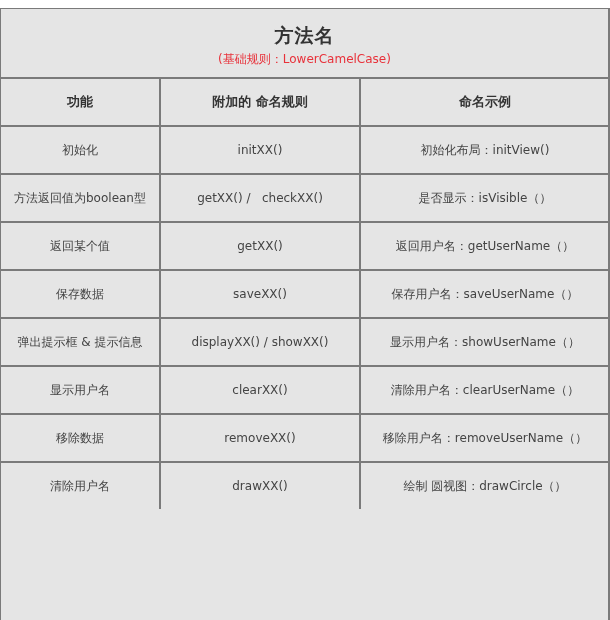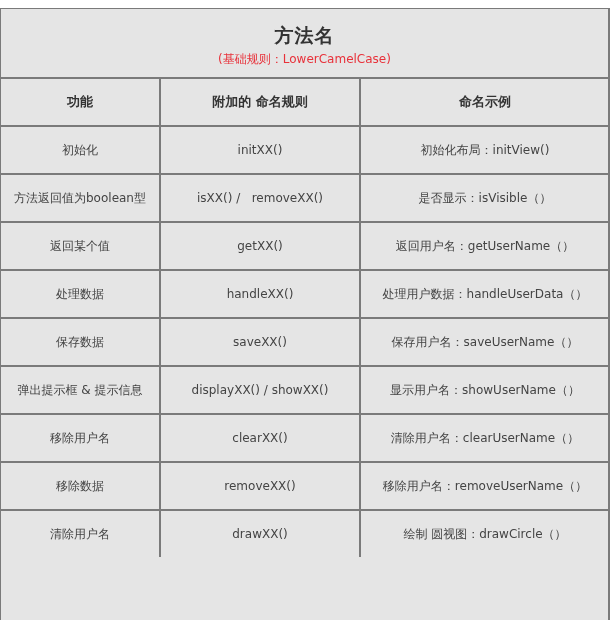--- a/index.html
+++ b/index.html
@@ -75,45 +75,40 @@
       </tr>
     </thead>
     <tbody>
       <tr>
         <td>初始化</td>
         <td>initXX()</td>
         <td>初始化布局：initView()</td>
       </tr>
       <tr>
         <td>方法返回值为boolean型</td>
-        <td style="white-space:pre;">isXX() /   removeXX()</td>
+        <td style="white-space:pre;">getXX() /   checkXX()</td>
         <td>是否显示：isVisible（）</td>
       </tr>
       <tr>
         <td>返回某个值</td>
         <td>getXX()</td>
         <td>返回用户名：getUserName（）</td>
-      </tr>
-      <tr>
-        <td>处理数据</td>
-        <td>handleXX()</td>
-        <td>处理用户数据：handleUserData（）</td>
       </tr>
       <tr>
         <td>保存数据</td>
         <td>saveXX()</td>
         <td>保存用户名：saveUserName（）</td>
       </tr>
       <tr>
         <td>弹出提示框 &amp; 提示信息</td>
         <td>displayXX() / showXX()</td>
         <td>显示用户名：showUserName（）</td>
       </tr>
       <tr>
-        <td>移除用户名</td>
+        <td>显示用户名</td>
         <td>clearXX()</td>
         <td>清除用户名：clearUserName（）</td>
       </tr>
       <tr>
         <td>移除数据</td>
         <td>removeXX()</td>
         <td>移除用户名：removeUserName（）</td>
       </tr>
       <tr>
         <td>清除用户名</td>

